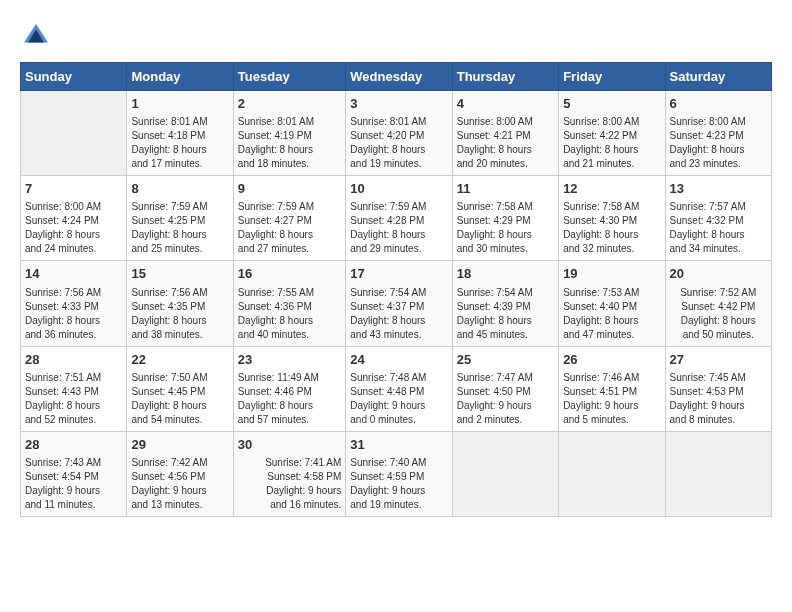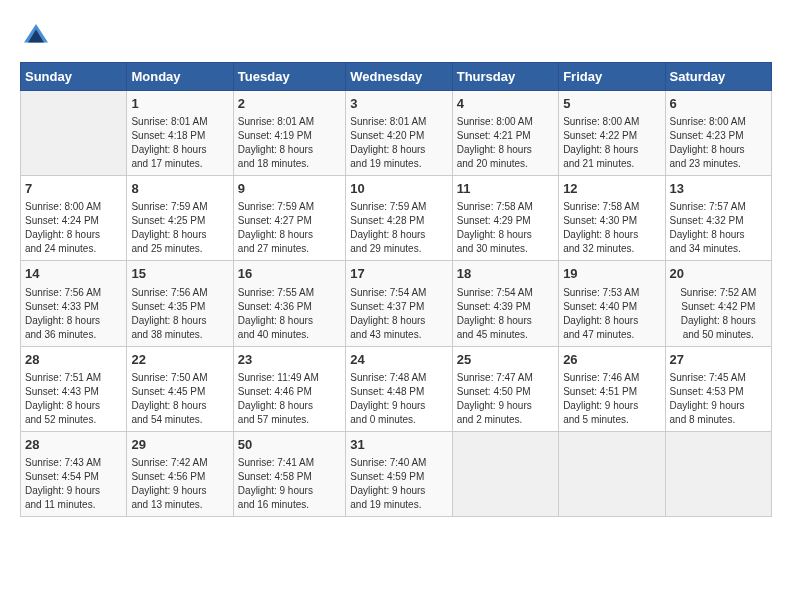--- a/index.html
+++ b/index.html
@@ -323,22 +323,22 @@
 and 11 minutes.</div>
         </td>
         <td>
           <span class="day-number">29</span>
           <div class="day-info" style="white-space: pre-line;">Sunrise: 7:42 AM
 Sunset: 4:56 PM
 Daylight: 9 hours
 and 13 minutes.</div>
         </td>
         <td>
-          <span class="day-number">50</span>
-          <div class="day-info" style="white-space: pre-line;">Sunrise: 7:41 AM
+          <span class="day-number">30</span>
+          <div class="day-info" style="white-space: pre-line; text-align: right;">Sunrise: 7:41 AM
 Sunset: 4:58 PM
 Daylight: 9 hours
 and 16 minutes.</div>
         </td>
         <td>
           <span class="day-number">31</span>
           <div class="day-info" style="white-space: pre-line;">Sunrise: 7:40 AM
 Sunset: 4:59 PM
 Daylight: 9 hours
 and 19 minutes.</div>

